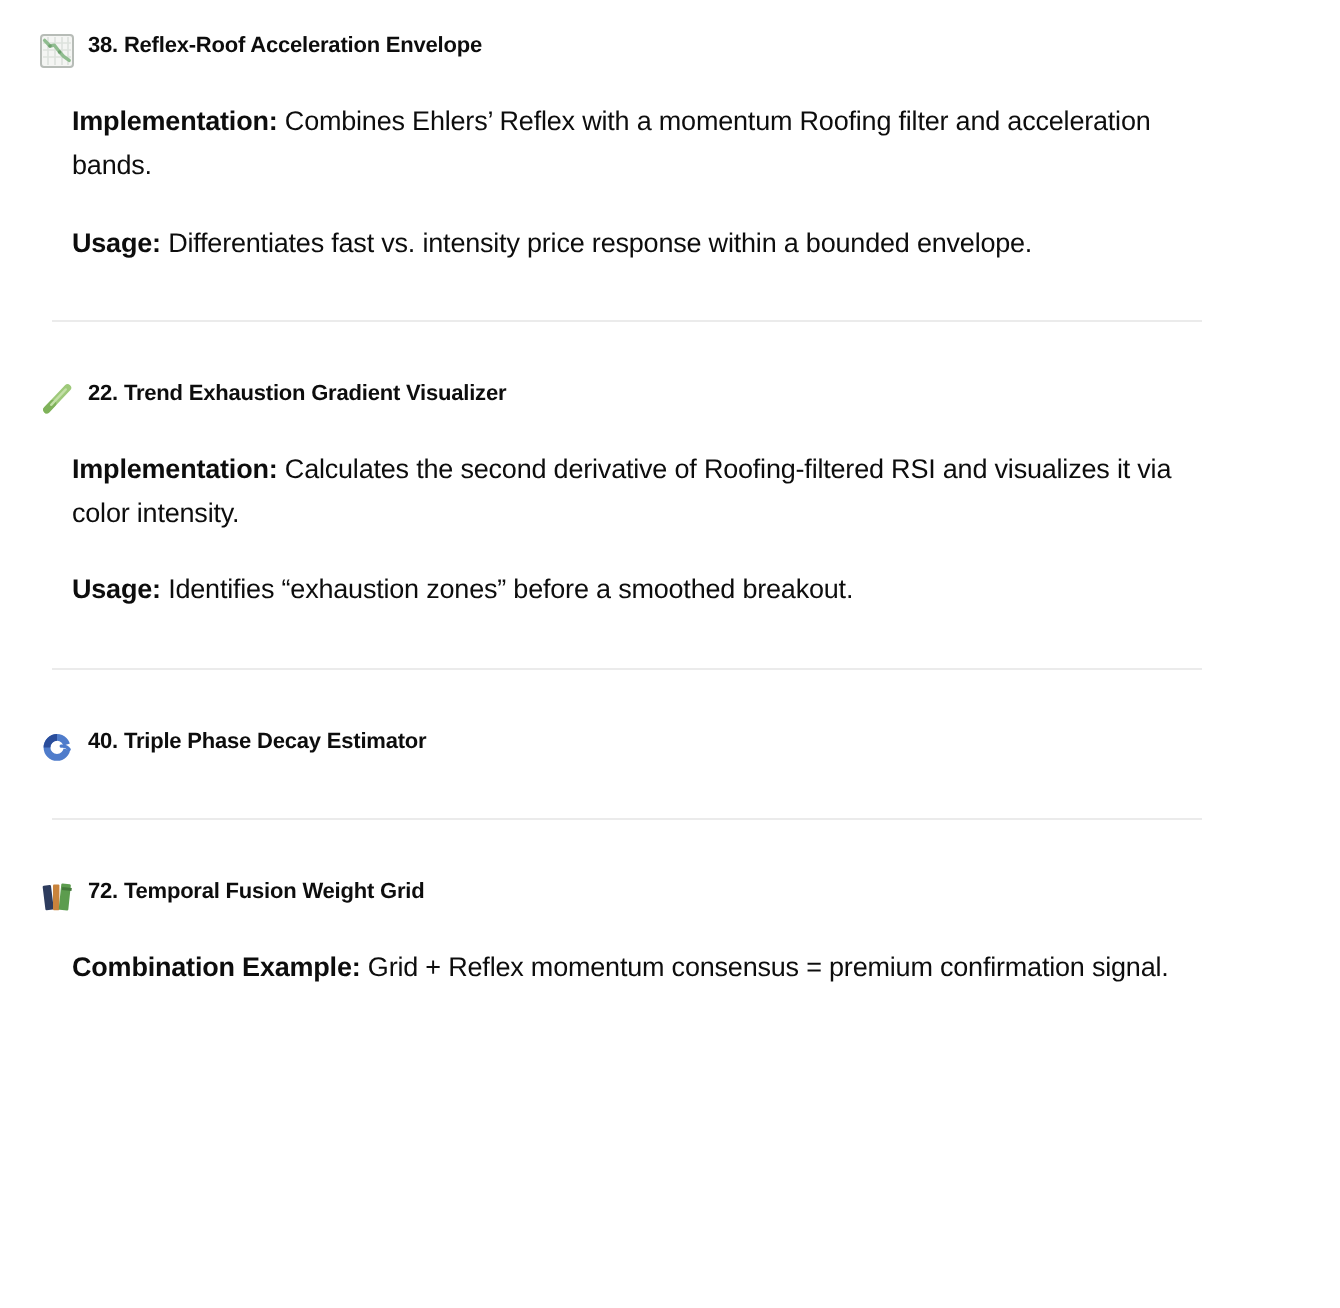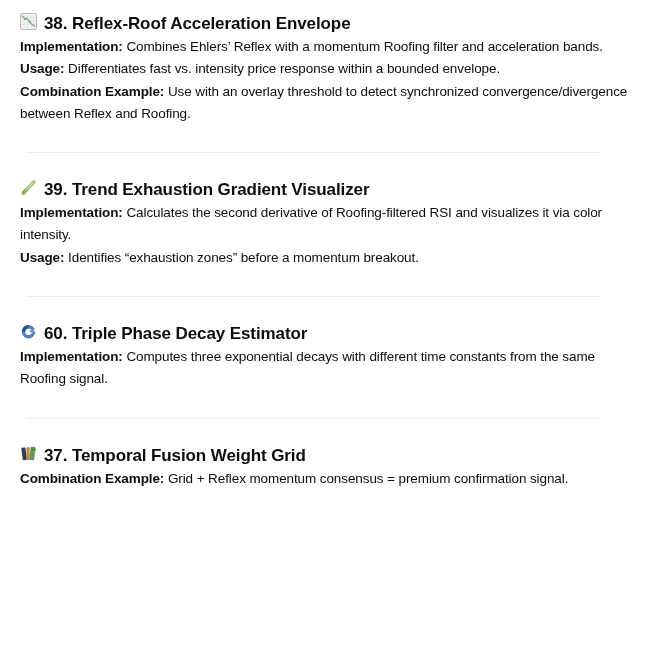--- a/index.html
+++ b/index.html
@@ -10,36 +10,36 @@
     color: #0d0d0d;
     font-family: "Liberation Sans", sans-serif;
     overflow: hidden;
   }
   .content {
     padding: 13px 0 0 20px;
     width: 612px;
   }
   .section-title {
     display: flex;
-    align-items: flex-start;
+    align-items: flex-end;
     gap: 7px;
     margin: 0 0 2px 0;
-    font-size: 17px;
+    font-size: 11px;
     font-weight: 700;
     line-height: 21px;
     letter-spacing: -0.1px;
   }
   .icon {
     display: inline-flex;
     width: 17px;
     height: 17px;
     flex: 0 0 17px;
   }
   .field {
-    margin: 0;
+    margin: 16px;
     font-size: 13.5px;
     line-height: 22.3px;
     letter-spacing: -0.1px;
   }
   .field strong { font-weight: 700; }
   .divider {
     border: 0;
     border-top: 1px solid #ebebeb;
     height: 0;
     margin: 27px 31px 26px 6px; 
@@ -64,82 +64,74 @@
       <span>38. Reflex-Roof Acceleration Envelope</span>
     </h3>
     <p class="field">
       <strong>Implementation:</strong>
       <span>Combines Ehlers’ Reflex with a momentum Roofing filter and acceleration bands.</span>
     </p>
     <p class="field">
       <strong>Usage:</strong>
       <span>Differentiates fast vs. intensity price response within a bounded envelope.</span>
     </p>
-    <p class="field">
-      <strong>Combination Example:</strong>
-      <span>Use with an overlay threshold to detect synchronized convergence/divergence between Reflex and Roofing.</span>
-    </p>
   </div>
 
   <hr class="divider">
 
   <div class="section">
     <h3 class="section-title">
       <span class="icon">
         <svg width="17" height="17" viewBox="0 0 17 17">
           <line x1="3.4" y1="13.9" x2="13.8" y2="2.9" stroke="#9ec97a" stroke-width="3.6" stroke-linecap="round"></line>
           <line x1="3.4" y1="13.9" x2="6.3" y2="10.8" stroke="#7fb25a" stroke-width="3.6" stroke-linecap="round"></line>
           <line x1="5.6" y1="11.4" x2="12.9" y2="3.7" stroke="#c4e0a8" stroke-width="1.2" stroke-linecap="round"></line>
         </svg>
       </span>
-      <span>39. Trend Exhaustion Gradient Visualizer</span>
+      <span>22. Trend Exhaustion Gradient Visualizer</span>
     </h3>
     <p class="field">
       <strong>Implementation:</strong>
       <span>Calculates the second derivative of Roofing-filtered RSI and visualizes it via color intensity.</span>
     </p>
     <p class="field">
       <strong>Usage:</strong>
-      <span>Identifies “exhaustion zones” before a momentum breakout.</span>
+      <span>Identifies “exhaustion zones” before a smoothed breakout.</span>
     </p>
   </div>
 
   <hr class="divider">
 
   <div class="section">
     <h3 class="section-title">
       <span class="icon">
         <svg width="17" height="17" viewBox="0 0 17 17">
           <circle cx="8.5" cy="8.7" r="5" fill="none" stroke="#4f7ccb" stroke-width="3.4"></circle>
           <path d="M8.5 3.7 A5 5 0 0 0 3.5 8.7" fill="none" stroke="#2a4d9b" stroke-width="3.4"></path>
           <path d="M8.5 8.7 L15.5 6.6 L15.5 10 Z" fill="#ffffff"></path>
           <path d="M10.6 8.1 q2.6 -0.4 4 1.6" stroke="#4f7ccb" stroke-width="1.6" fill="none" stroke-linecap="round"></path>
         </svg>
       </span>
-      <span>60. Triple Phase Decay Estimator</span>
+      <span>40. Triple Phase Decay Estimator</span>
     </h3>
-    <p class="field">
-      <strong>Implementation:</strong>
-      <span>Computes three exponential decays with different time constants from the same Roofing signal.</span>
-    </p>
   </div>
 
   <hr class="divider">
 
   <div class="section">
     <h3 class="section-title">
       <span class="icon">
         <svg width="17" height="17" viewBox="0 0 17 17">
           <rect x="2" y="2.6" width="4.2" height="12.4" rx="0.6" fill="#2e3c5e" transform="rotate(-7 4.1 8.8)"></rect>
           <rect x="6.5" y="2.2" width="3.2" height="12.9" rx="0.5" fill="#c8833c"></rect>
           <rect x="10" y="1.9" width="4.8" height="13.2" rx="0.6" fill="#5c9c4e" transform="rotate(6 12.4 8.5)"></rect>
           <rect x="10.6" y="3.6" width="4.8" height="1.6" fill="#447a3a" transform="rotate(6 12.4 8.5)"></rect>
         </svg>
       </span>
-      <span>37. Temporal Fusion Weight Grid</span>
+      <span>72. Temporal Fusion Weight Grid</span>
     </h3>
     <p class="field">
       <strong>Combination Example:</strong>
       <span>Grid + Reflex momentum consensus = premium confirmation signal.</span>
     </p>
   </div>
 
 </div>
 
 </body></html>

